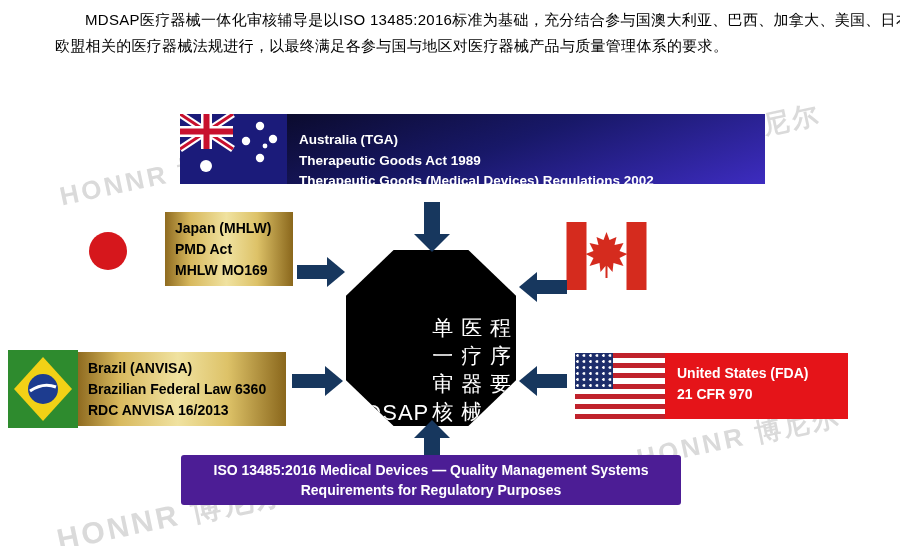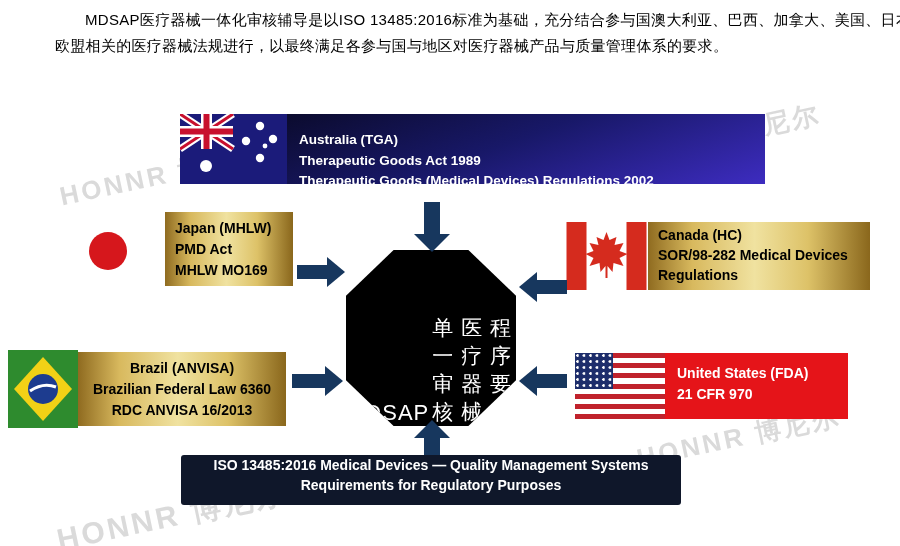--- a/index.html
+++ b/index.html
@@ -32,21 +32,21 @@
     background-size:6.5px 6px; }
 
   
   .gold {
     position:absolute; color:#000; font-weight:bold; font-size:14px; line-height:21px;
     padding:6px 10px;
     background:linear-gradient(90deg,#8f6b20 0%,#d8b95e 20%,#f0e2a0 48%,#ddc268 72%,#8a671c 100%);
   }
   .jpbox { left:165px; top:212px; width:128px; height:74px; }
   .cabox { left:648px; top:222px; width:222px; height:68px; padding:3px 10px; line-height:20px; }
-  .brbox { left:78px;  top:352px; width:208px; height:74px;text-align:center; }
+  .brbox { left:78px;  top:352px; width:208px; height:74px; }
   .aubox {
     position:absolute; left:287px; top:114px; width:478px; height:70px;
     background:linear-gradient(160deg,#0b0b2e 0%,#181868 45%,#3d2cc0 100%);
     color:#fff; font-weight:bold; font-size:13.5px; line-height:20.5px; padding:16px 12px;
   }
   .usbox {
     position:absolute; left:665px; top:353px; width:183px; height:66px;
     background:#e51419; color:#fff; font-weight:bold; font-size:14px; line-height:21px; padding:10px 12px;
   }
 
@@ -55,23 +55,23 @@
     position:absolute; left:346px; top:250px; width:170px; height:176px; background:#000;
     clip-path:polygon(28% 0,72% 0,100% 26%,100% 74%,72% 100%,28% 100%,0 74%,0 26%);
     color:#fff; display:flex; flex-direction:row; align-items:flex-end; justify-content:center;
     gap:3px; font-weight:normal;
   }
   .octagon .l1 { font-size:22px; letter-spacing:1px; }
   .octagon .lz { font-size:21px; letter-spacing:2px; }
 
   
   .footerbox {
-    position:absolute; left:181px; top:455px; width:500px; height:50px; background:#0f172a;
+    position:absolute; left:181px; top:455px; width:500px; height:50px; background:#4c1d95;
     color:#fff; font-weight:bold; font-size:14px; line-height:20px; border-radius:3px;
-    display:flex; flex-direction:column; align-items:center; text-align:center;
+    display:flex; flex-direction:column; align-items:center; justify-content:center; text-align:center;
   }
 
   
   .shaft { position:absolute; background:#17375e; }
   .head { position:absolute; width:0; height:0; }
   .head.down  { border-left:18px solid transparent; border-right:18px solid transparent; border-top:18px solid #17375e; }
   .head.up    { border-left:18px solid transparent; border-right:18px solid transparent; border-bottom:18px solid #17375e; }
   .head.right { border-top:15px solid transparent; border-bottom:15px solid transparent; border-left:18px solid #17375e; }
   .head.left  { border-top:15px solid transparent; border-bottom:15px solid transparent; border-right:18px solid #17375e; }
 </style>
@@ -113,25 +113,20 @@
     <div>PMD Act</div>
     <div>MHLW MO169</div>
   </div>
 
   <svg class="flag flag-ca" viewBox="0 0 80 68" aria-hidden="true">
     <rect width="80" height="68" fill="#ffffff"></rect>
     <rect width="20" height="68" fill="#d52b1e"></rect>
     <rect x="60" width="20" height="68" fill="#d52b1e"></rect>
     <polygon fill="#d52b1e" points="40,10 43,18 50,15 48,23 57,21 53,29 61,32 53,36 57,44 47,41 46,50 41,44 41,56 39,56 39,44 34,50 33,41 23,44 27,36 19,32 27,29 23,21 32,23 30,15 37,18"></polygon>
   </svg>
-  <div class="gold cabox">
-    <div>Canada (HC)</div>
-    <div>SOR/98-282 Medical Devices</div>
-    <div>Regulations</div>
-  </div>
 
   <svg class="flag flag-br" viewBox="0 0 70 78" aria-hidden="true">
     <rect width="70" height="78" fill="#2e8b2e"></rect>
     <polygon points="35,7 64,39 35,71 6,39" fill="#f2d116"></polygon>
     <circle cx="35" cy="39" r="15" fill="#1d3c8f"></circle>
     <path d="M22 41 Q 35 32 48 37" stroke="#ffffff" stroke-width="3" fill="none"></path>
   </svg>
   <div class="gold brbox">
     <div>Brazil (ANVISA)</div>
     <div>Brazilian Federal Law 6360</div>

